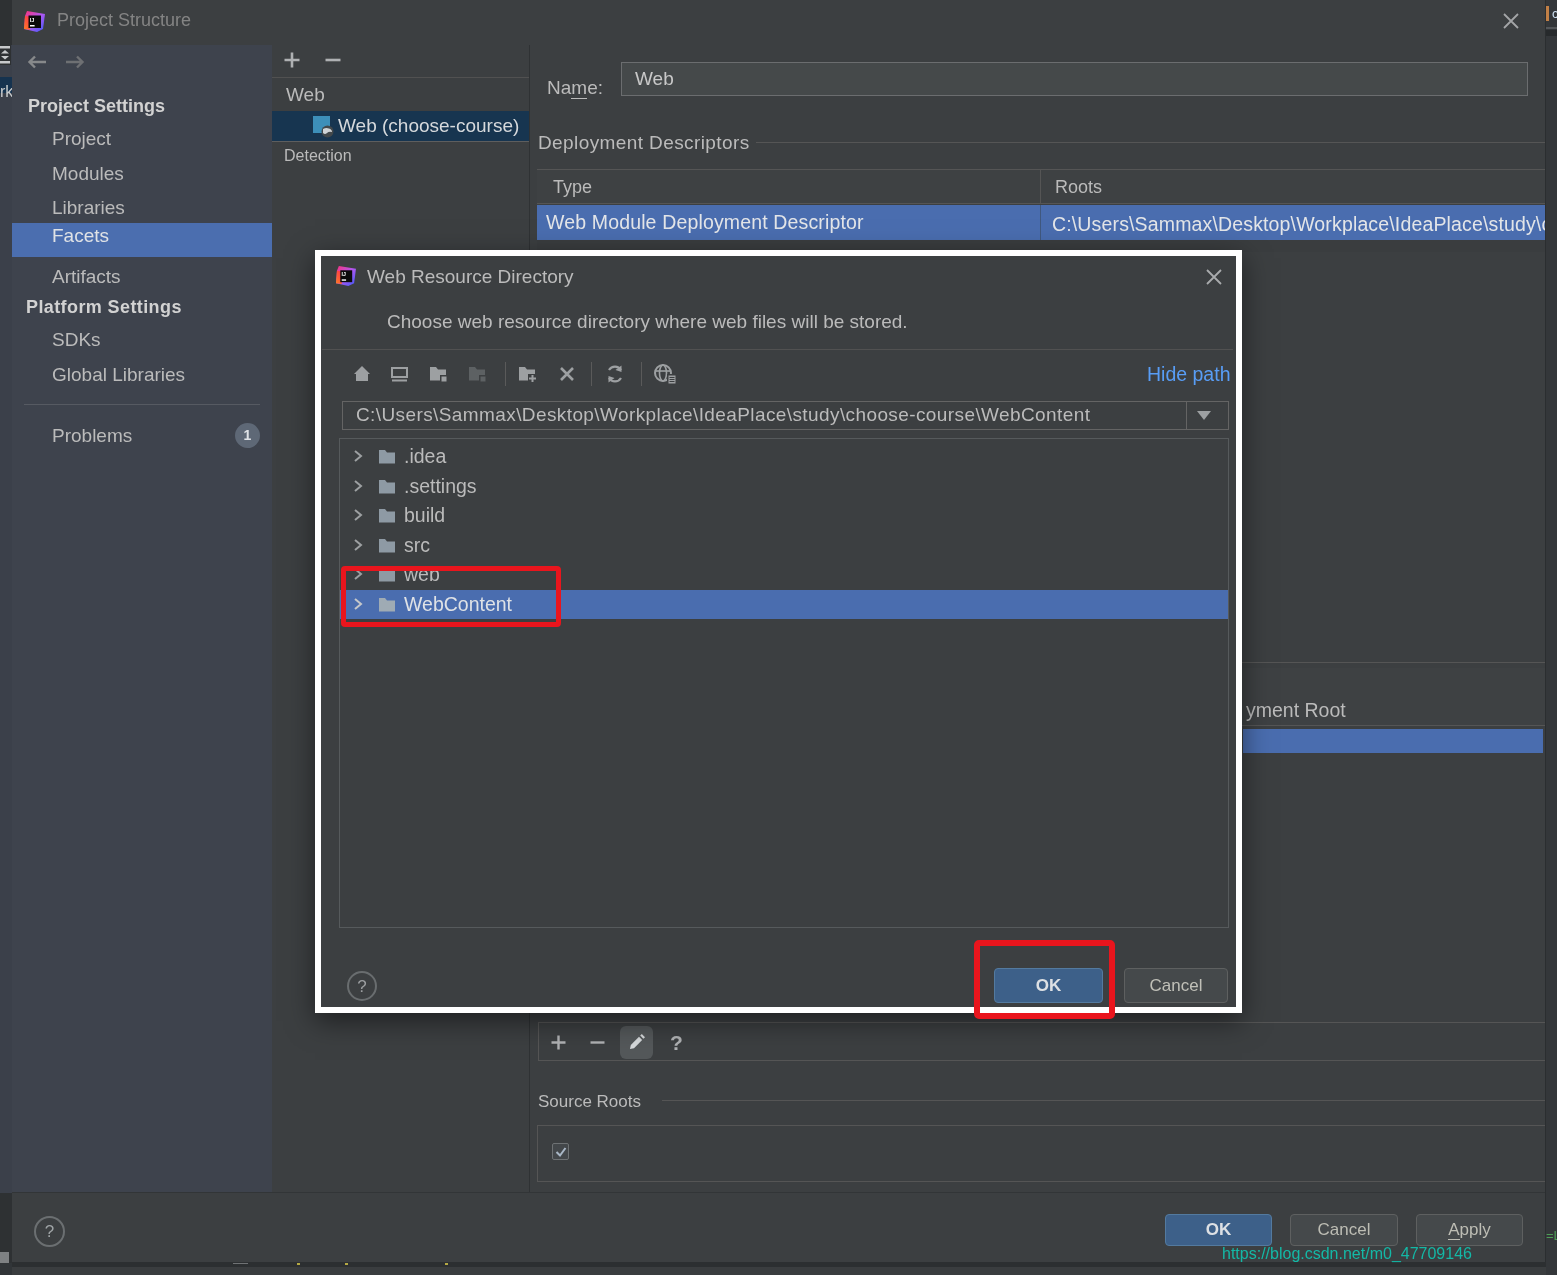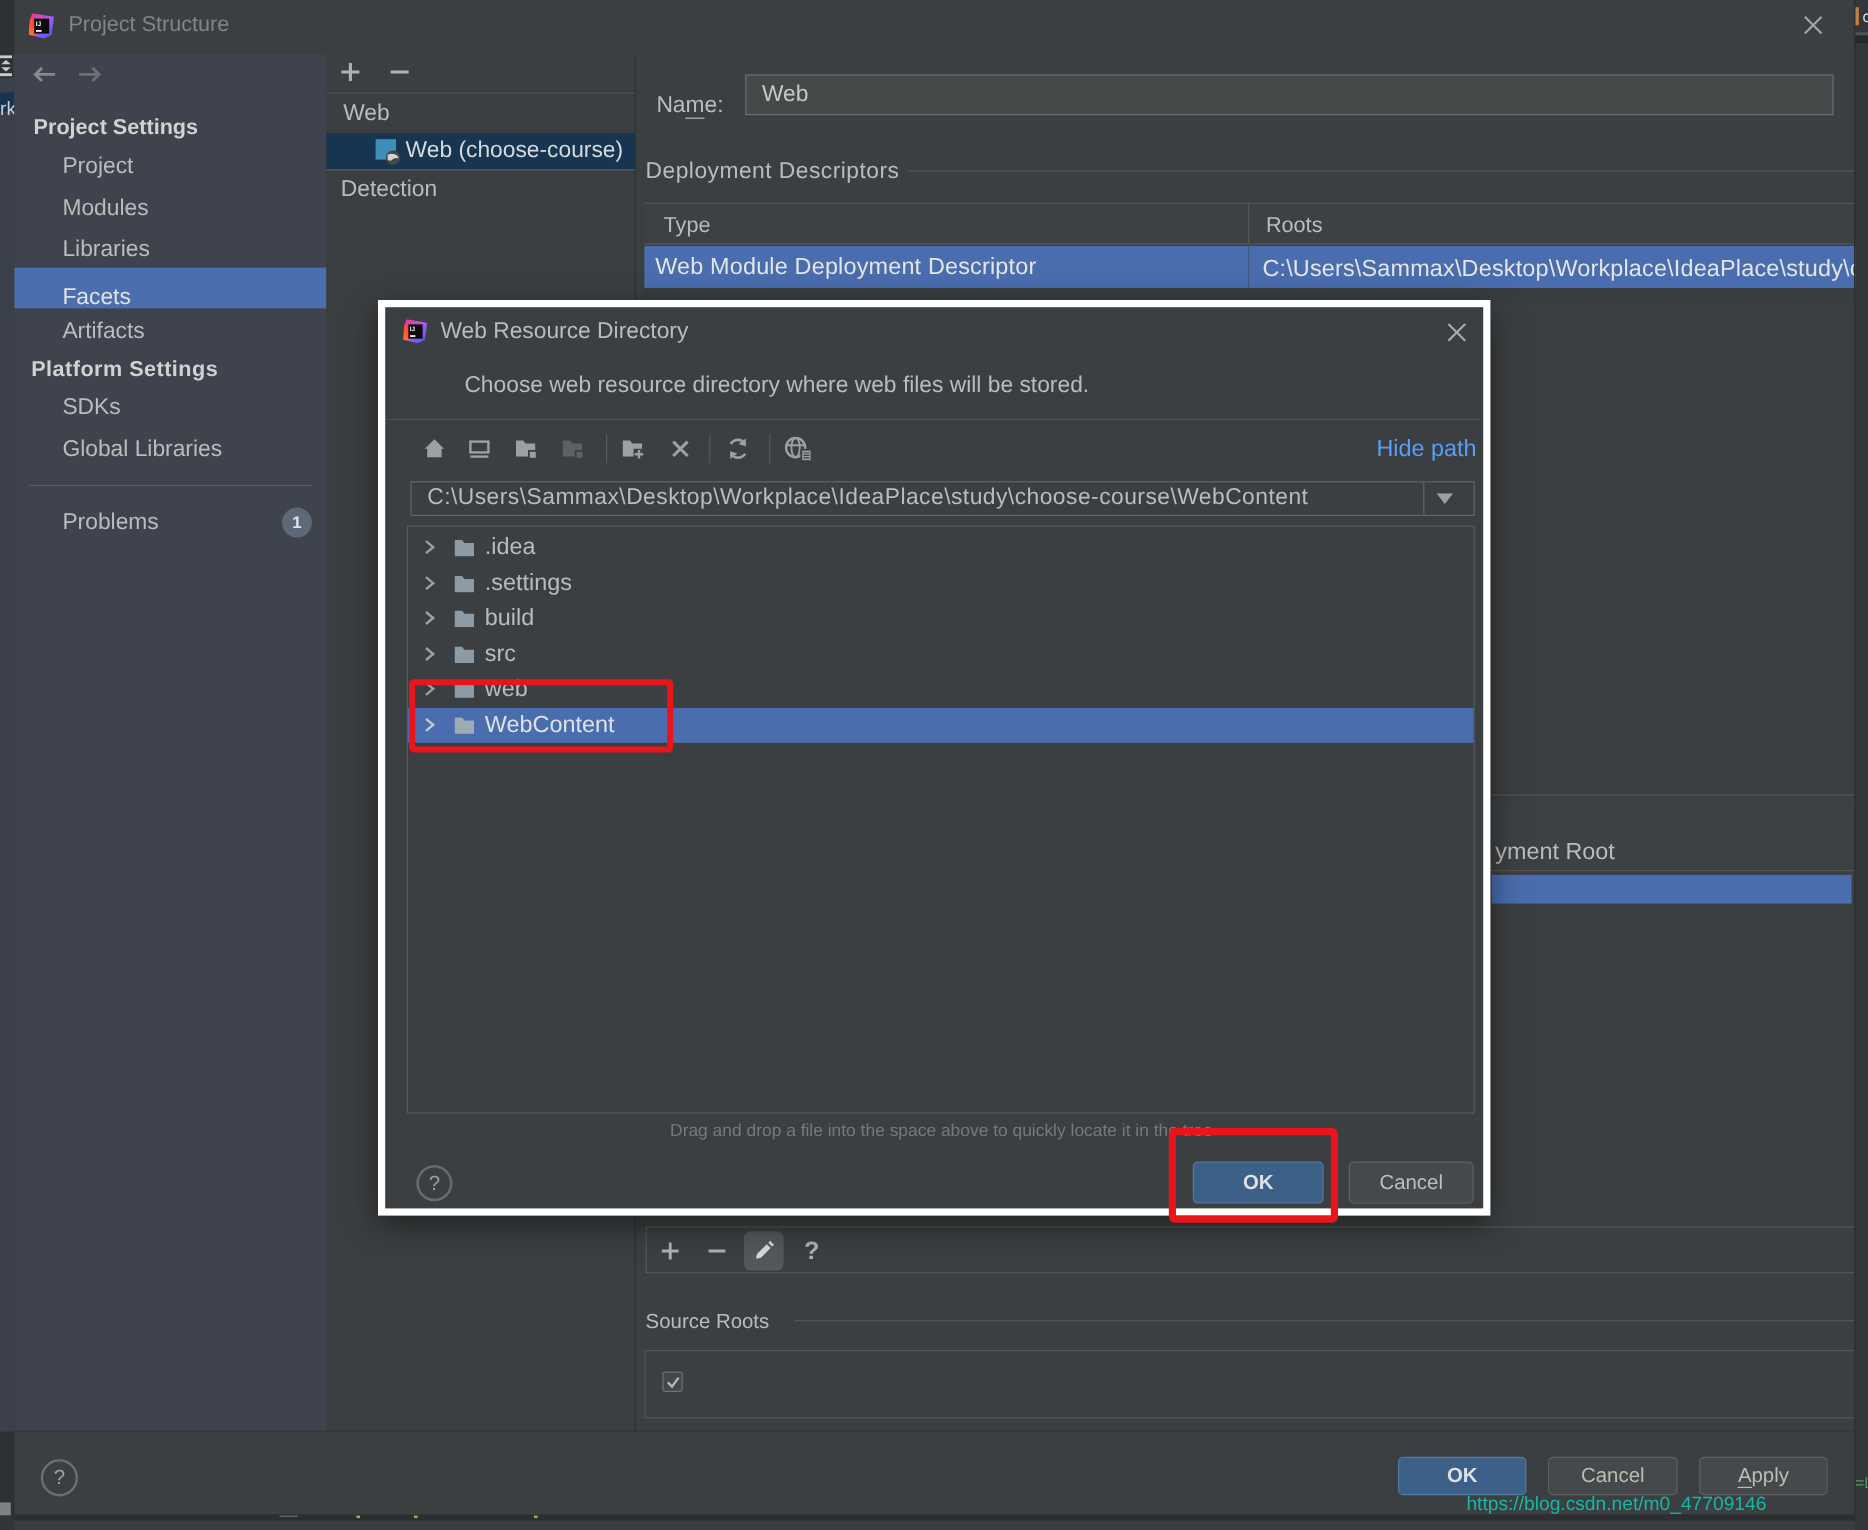--- a/index.html
+++ b/index.html
@@ -65,21 +65,21 @@
         <path d="M22,9 L6,9 M11,3.5 L5.5,9 L11,14.5" stroke="#87898b" stroke-width="2.4" fill="none"></path>
       </svg>
       <svg class="abs" style="left:52px;top:8px;" width="24" height="18" viewBox="0 0 24 18">
         <path d="M2,9 L18,9 M13,3.5 L18.5,9 L13,14.5" stroke="#6e7073" stroke-width="2.4" fill="none"></path>
       </svg>
       <div class="abs" style="left:16px;top:51px;color:#d2d2d2;font-size:18px;font-weight:bold;">Project Settings</div>
       <div class="txt" style="left:40px;top:83px;font-size:19px;">Project</div>
       <div class="txt" style="left:40px;top:118px;font-size:19px;">Modules</div>
       <div class="txt" style="left:40px;top:152px;font-size:19px;">Libraries</div>
       <div class="abs" style="left:0;top:178px;width:260px;height:34px;background:#4b6eaf;"></div>
-      <div class="abs" style="left:40px;top:192px;color:#dfe2e6;font-size:19px;">Facets</div>
+      <div class="abs" style="left:40px;top:180px;color:#dfe2e6;font-size:19px;">Facets</div>
       <div class="txt" style="left:40px;top:221px;font-size:19px;">Artifacts</div>
       <div class="abs" style="left:14px;top:252px;color:#d2d2d2;font-size:18px;font-weight:bold;letter-spacing:0.4px;">Platform Settings</div>
       <div class="txt" style="left:40px;top:284px;font-size:19px;">SDKs</div>
       <div class="txt" style="left:40px;top:319px;font-size:19px;">Global Libraries</div>
       <div class="abs" style="left:12px;top:359px;width:236px;height:1px;background:#565a62;"></div>
       <div class="txt" style="left:40px;top:380px;font-size:19px;">Problems</div>
       <div class="abs" style="left:223px;top:378px;width:25px;height:25px;border-radius:50%;background:#5e6876;color:#dfe2e6;font-size:14px;font-weight:bold;text-align:center;line-height:25px;">1</div>
     </div>
 
     <div class="abs" style="left:260px;top:45px;width:257px;height:1148px;background:#3c3f41;">
@@ -93,21 +93,21 @@
       <div class="lh" style="left:0;top:32px;width:257px;background:#515151;"></div>
       <div class="txt" style="left:14px;top:39px;font-size:19px;">Web</div>
       <div class="abs" style="left:0;top:66px;width:257px;height:30px;background:#173550;"></div>
       <div class="abs" style="left:41px;top:71px;width:17px;height:17px;background:#3d8fb9;"></div>
       <svg class="abs" style="left:49px;top:80px;" width="13" height="13" viewBox="0 0 13 13">
         <circle cx="6.5" cy="6.5" r="6" fill="#42484b"></circle>
         <path d="M2,4 Q5,2.5 8,3.5 Q11,4.5 11,7 Q8,6 6,8 Q4,10 2,8 Z" fill="#cfd3d6"></path>
       </svg>
       <div class="abs" style="left:66px;top:70px;color:#d6d9dc;font-size:19px;white-space:nowrap;">Web (choose-course)</div>
       <div class="lh" style="left:0;top:96px;width:257px;background:#5e5e5e;"></div>
-      <div class="txt" style="left:12px;top:102px;font-size:19px;">Detection</div>
+      <div class="txt" style="left:12px;top:102px;font-size:16px;">Detection</div>
     </div>
     <div class="lv" style="left:517px;top:45px;height:1148px;background:#2f3234;"></div>
 
     <div class="txt" style="left:535px;top:77px;font-size:19px;">Na<span style="border-bottom:1px solid #bbbbbb;">m</span>e:</div>
     <div class="abs" style="left:609px;top:62px;width:907px;height:34px;background:#45494a;border:1px solid #6b6d6f;"></div>
     <div class="abs" style="left:623px;top:68px;color:#c8c8c8;font-size:19px;">Web</div>
 
     <div class="txt" style="left:526px;top:132px;font-size:19px;letter-spacing:0.4px;">Deployment Descriptors</div>
     <div class="lh" style="left:744px;top:142px;width:790px;"></div>
 
@@ -268,21 +268,20 @@
       </svg>
     <div class="txt" style="left:83px;top:307px;font-size:19.5px;">web</div>
     <svg class="abs tch" style="left:32px;top:341px;" width="10" height="14" viewBox="0 0 10 14">
         <path d="M2,2 L8,7 L2,12" stroke="#c6c8ca" stroke-width="2" fill="none"></path>
       </svg>
     <svg class="abs tfo" style="left:57px;top:340px;" width="18" height="16" viewBox="0 0 18 16">
         <path d="M1,2 h6 l2,2.5 h8 v11 h-16 z" fill="#9fabb4"></path>
       </svg>
     <div class="abs" style="left:83px;top:337px;color:#dfe2e6;font-size:19.5px;">WebContent</div>
 
-    <div class="abs" style="left:0;top:679px;width:927px;text-align:center;color:#787878;font-size:14.5px;">Drag and drop a file into the space above to quickly locate it in the tree</div>
 
     <div class="abs" style="left:26px;top:715px;width:30px;height:30px;border-radius:50%;border:2px solid #696d6f;color:#9c9fa1;font-size:17px;text-align:center;line-height:27px;">?</div>
 
     <div class="abs" style="left:673px;top:712px;width:109px;height:35px;background:#3d6089;border:1px solid #537a9f;border-radius:4px;color:#dde0e4;font-size:17px;font-weight:bold;text-align:center;line-height:33px;">OK</div>
     <div class="abs" style="left:803px;top:712px;width:104px;height:35px;background:#45494b;border:1px solid #5e6060;border-radius:4px;color:#c0c0b8;font-size:17px;text-align:center;line-height:33px;">Cancel</div>
   </div>
 
   <div class="abs" style="left:341px;top:566px;width:220px;height:61px;border:5px solid #e9151d;border-radius:4px;"></div>
   <div class="abs" style="left:974px;top:940px;width:141px;height:79px;border:6px solid #e9151d;border-radius:5px;"></div>
 

